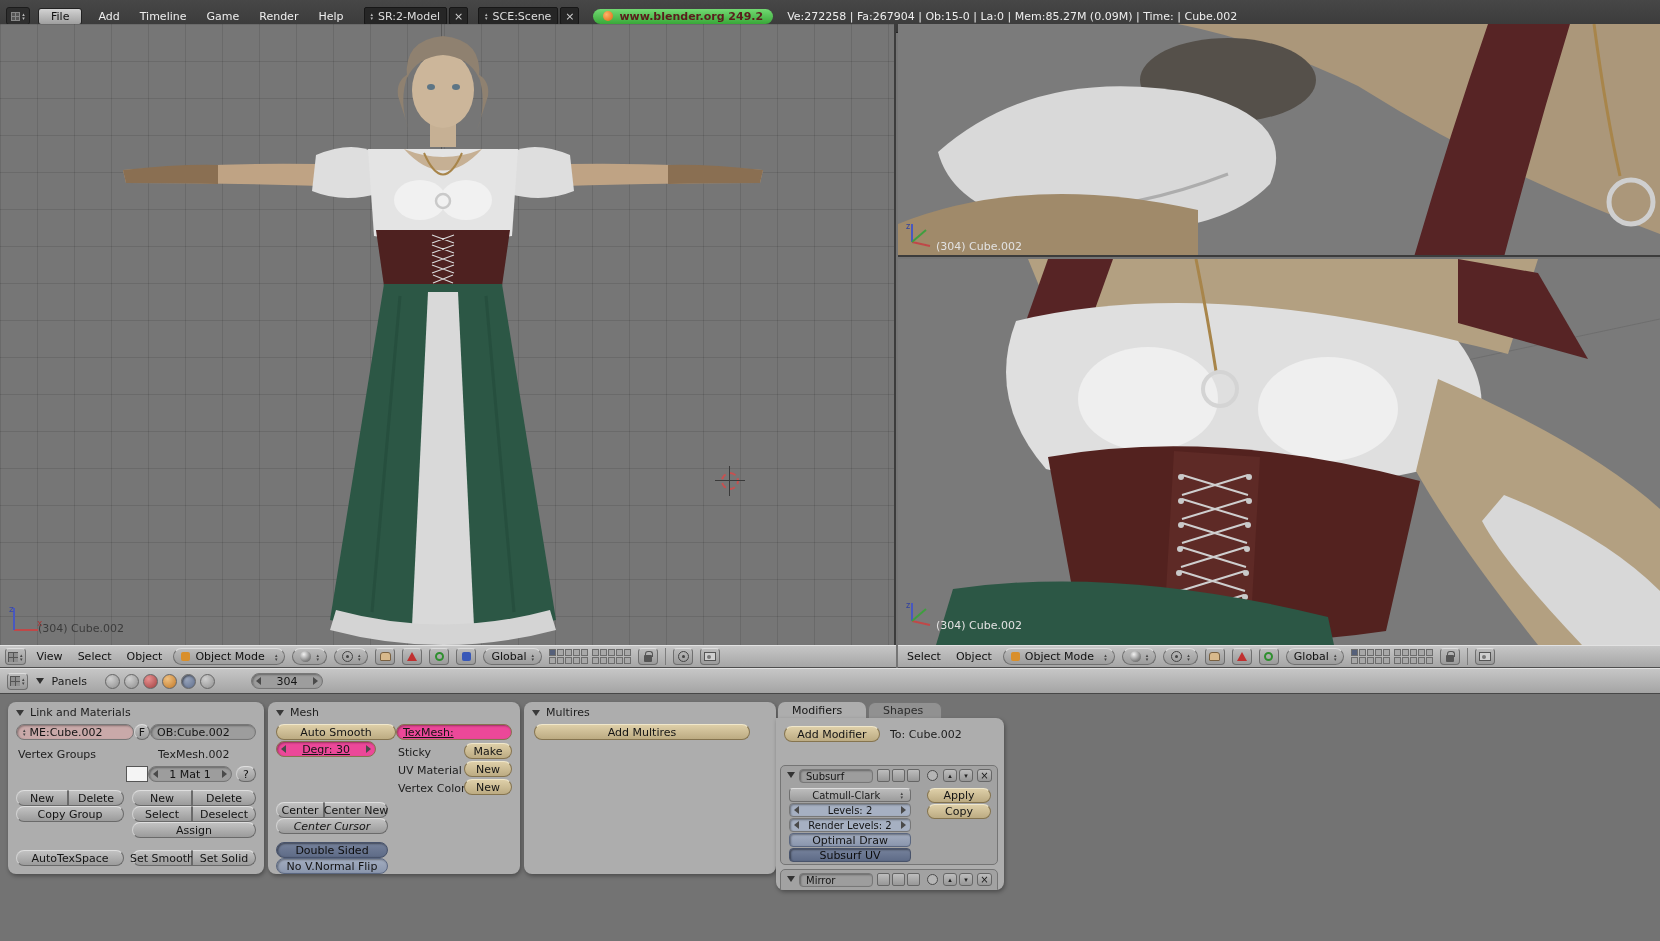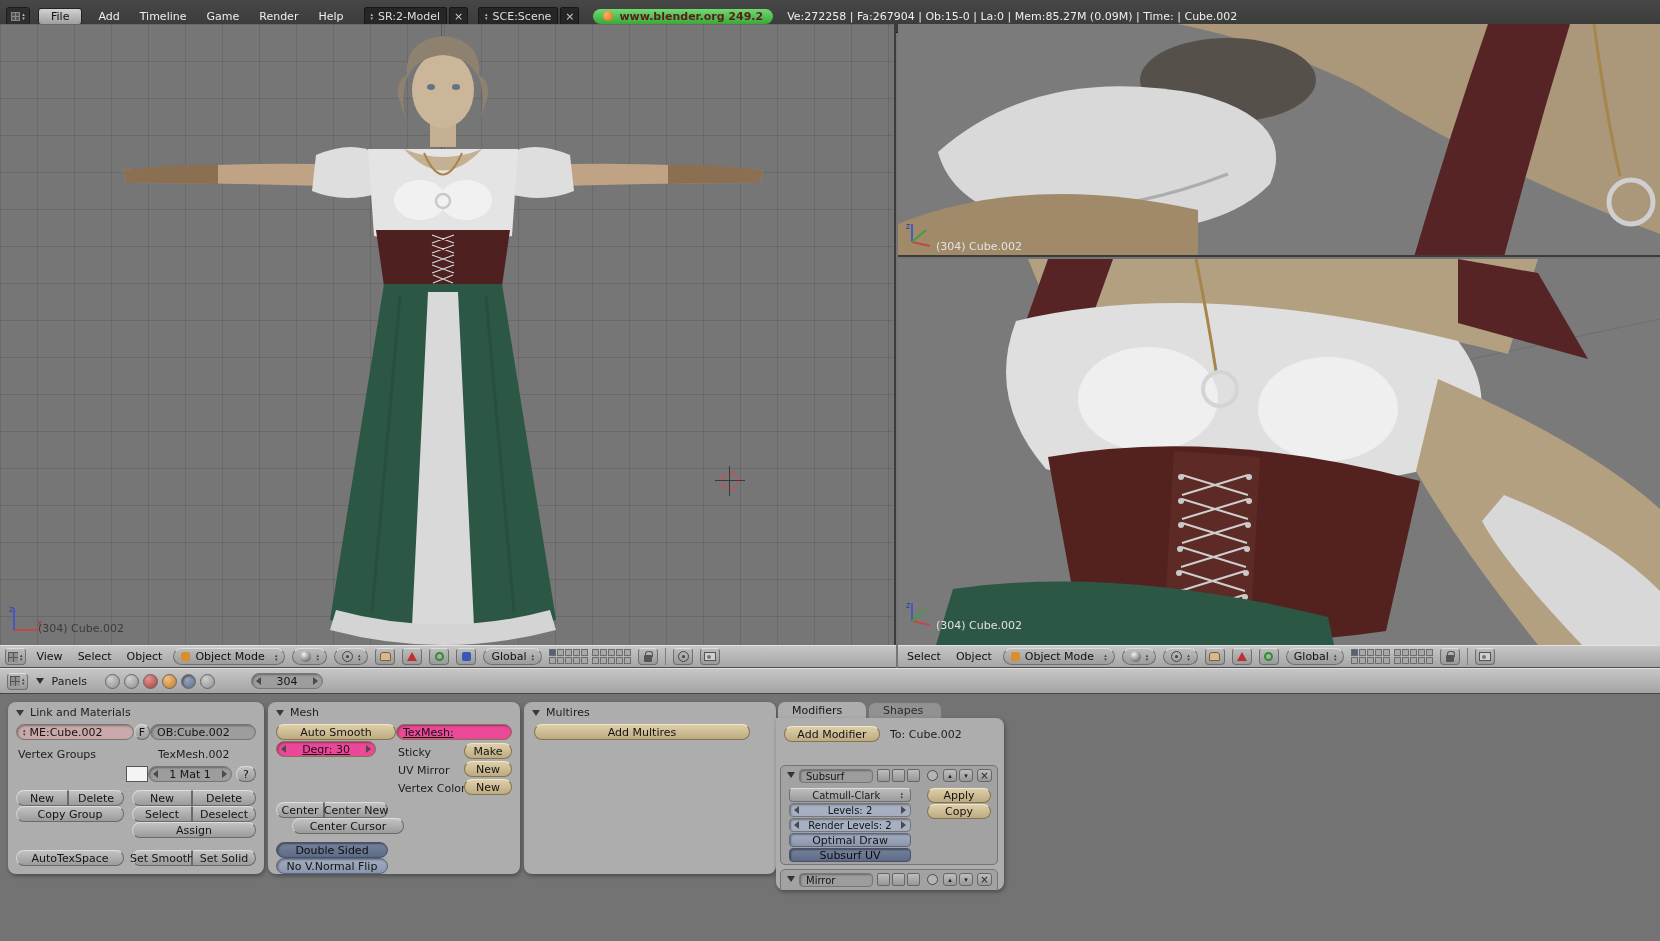--- a/index.html
+++ b/index.html
@@ -485,27 +485,27 @@
       <div class="field numf tanf" style="left:8px; top:39px; width:100px;">
         <span class="arrL"></span>
         <span>Degr: 30</span>
         <span class="arrR"></span>
       </div>
       <div class="field tanf" style="left:128px; top:22px; width:116px;">
         <span>TexMesh:</span>
       </div>
       <span class="plabel" style="left:130px; top:44px;">Sticky</span>
       <div class="btn tan" style="left:196px; top:41px; width:48px;">Make</div>
-      <span class="plabel" style="left:130px; top:62px;">UV Mirror</span>
+      <span class="plabel" style="left:130px; top:62px;">UV Material</span>
       <div class="btn tan" style="left:196px; top:59px; width:48px;">New</div>
       <span class="plabel" style="left:130px; top:80px;">Vertex Color</span>
       <div class="btn tan" style="left:196px; top:77px; width:48px;">New</div>
       <div class="btn grpL" style="left:8px; top:100px; width:48px;">Center</div>
       <div class="btn grpR" style="left:56px; top:100px; width:64px;">Center New</div>
-      <div class="btn" style="left:24px; top:116px; width:112px;">Center Cursor</div>
+      <div class="btn" style="left:8px; top:116px; width:112px;font-style:italic;">Center Cursor</div>
       <div class="btn pressedD" style="left:8px; top:140px; width:112px;">Double Sided</div>
       <div class="btn pressedL" style="left:8px; top:156px; width:112px;">No V.Normal Flip</div>
     </div>
 
     <div class="panel" style="left:524px; top:8px; width:252px; height:172px;">
       <div class="ptitle">
         <span class="tri"></span>
         <span>Multires</span>
       </div>
       <div class="btn tan" style="left:10px; top:22px; width:216px;">Add Multires</div>

